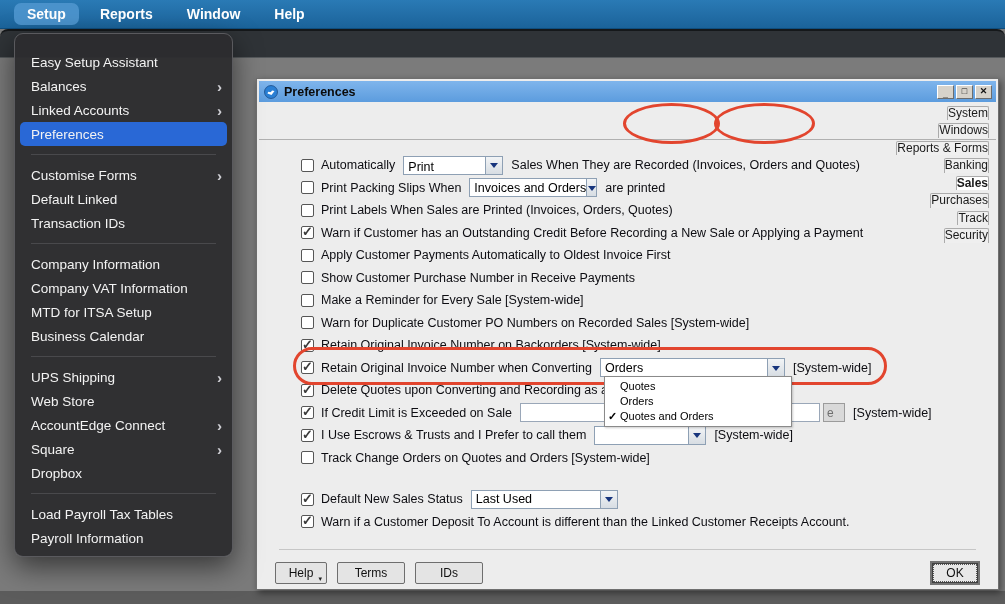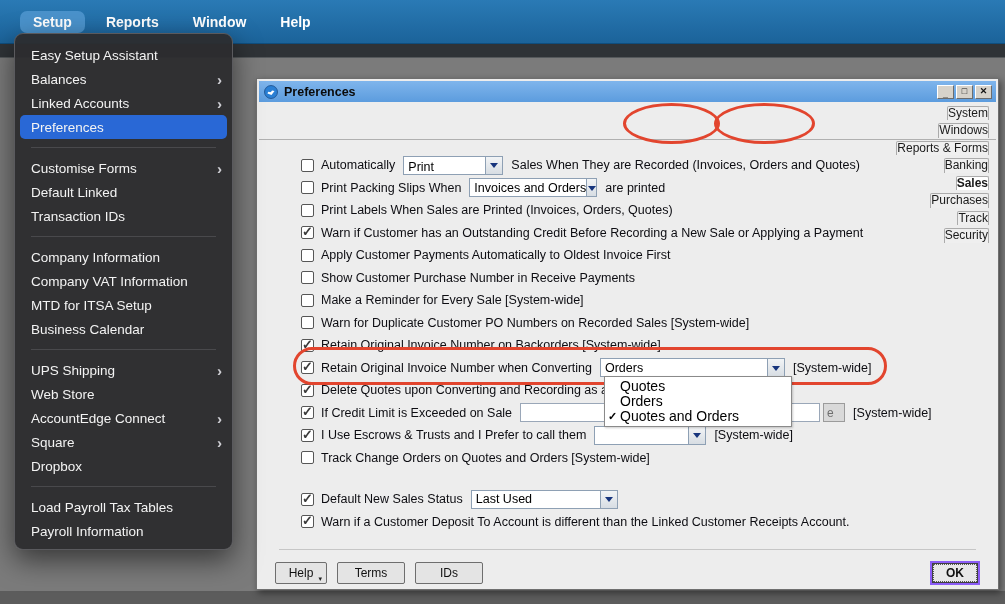--- a/index.html
+++ b/index.html
@@ -2,36 +2,36 @@
 <html><head>
 <meta charset="utf-8">
 <style>
   * { margin:0; padding:0; box-sizing:border-box; }
   html,body { width:1005px; height:604px; }
   body { font-family:"Liberation Sans", sans-serif; }
 
   .desktop { position:relative; width:1005px; height:604px; background:#7b7b7b; overflow:hidden; }
 
   
-  .menubar { position:absolute; left:0; top:0; width:100%; height:44px;
+  .menubar { position:absolute; left:0; top:0; width:100%; height:29px;
     background:linear-gradient(#2a7ab5,#1b639a); border-bottom:1px solid #0f4e7e;
-    display:flex; align-items:center; padding-left:20px; gap:8px; z-index:20; }
+    display:flex; align-items:center; padding-left:14px; gap:8px; z-index:20; }
   .menubar-item { color:#fff; font-size:14px; font-weight:600; padding:3px 13px; border-radius:7px; }
   .menubar-item.active { background:#4a92cb; }
 
   
   .dark-strip { position:absolute; left:0; top:29px; width:100%; height:29px;
     background:#2f3337; border-top:2px solid #15181a; border-bottom:1px solid #55595c;
     border-radius:8px 8px 0 0; z-index:1; }
   .bottom-strip { position:absolute; left:0; bottom:0; width:100%; height:13px; background:#5c5c5c; z-index:0; }
 
   
   .menu-panel { position:absolute; left:14px; top:33px; width:219px;
     background:#2c2c2ef2; border:1px solid #5a5a5e; border-radius:9px;
-    box-shadow:0 10px 28px rgba(0,0,0,.55); padding:9px 0 6px; z-index:30; }
+    box-shadow:0 10px 28px rgba(0,0,0,.55); padding:16px 0 6px; z-index:30; }
   .menu-item { height:24px; display:flex; align-items:center; color:#f3f3f3;
     font-size:13.5px; padding:0 10px 0 16px; position:relative; }
   .menu-item .mi-label { flex:1; white-space:nowrap; }
   .menu-item.highlight { background:#2968d6; border-radius:5px; margin:0 5px; padding:0 5px 0 11px; }
   .menu-chevron { color:#cfcfd4; font-size:15px; font-weight:bold; line-height:1; }
   .menu-sep { height:1px; background:#49494c; margin:8px 16px; }
 
   
   .prefs-window { position:absolute; left:256px; top:78px; width:743px; height:512px;
     background:#ededed; border:1px solid #6f6f6f; box-shadow:2px 3px 7px rgba(0,0,0,.45);
@@ -68,42 +68,42 @@
     border-left:1px solid #8ea0b4; display:flex; align-items:center; justify-content:center; }
   .combo-arrow::after { content:""; border:4px solid transparent; border-top:5px solid #17357d; margin-top:5px; }
   .textfield { height:19px; width:300px; background:#fff; border:1px solid #9aa7b8; margin-left:8px; flex:none; }
   .graybox { height:19px; width:22px; background:#d9d9d9; border:1px solid #9b9b9b; color:#6e6e6e;
     font-size:12px; display:flex; align-items:center; padding-left:3px; margin-left:3px; flex:none; }
   .postlabel { margin-left:0; }
 
   
   .popup { position:absolute; left:347px; top:297px; width:188px; background:#fff;
     border:1px solid #8a8a8a; box-shadow:1px 1px 2px rgba(0,0,0,.2); padding:2px 0; z-index:6; }
-  .popup-item { height:15px; line-height:15px; font-size:14px; color:#000; padding-left:15px; position:relative; }
+  .popup-item { height:15px; line-height:15px; font-size:11px; color:#000; padding-left:15px; position:relative; }
   .popup-item.checked::before { content:"\2713"; position:absolute; left:3px; top:0;
     font-size:11px; font-weight:bold; color:#000; }
 
   
   .annot { position:absolute; border:3px solid #e2452e; pointer-events:none; background:transparent; }
   .annot-ellipse { border-radius:50%; z-index:4; }
   #annot-sales { left:366px; top:24px; width:97px; height:41px; }
   #annot-purchases { left:457px; top:24px; width:101px; height:41px; }
   #annot-row { left:36px; top:268px; width:594px; height:38px; border-radius:20px; z-index:5; }
 
   
   .footer-sep { position:absolute; left:22px; right:22px; top:470px; height:1px; background:#c6c6c6; }
   .footer { position:absolute; left:2px; right:2px; top:481px; height:25px;
     display:flex; align-items:center; padding:0 16px; }
   .btn { height:22px; background:#e4e4e4; border:1px solid #6e6e6e; border-radius:2px;
     font-size:12px; color:#111; display:flex; align-items:center; justify-content:center;
     margin-right:10px; padding:0 12px; position:relative; }
   .btn-help { width:52px; }
   .btn-help .help-arrow { position:absolute; right:4px; bottom:0px; font-size:7px; color:#222; }
   .btn-terms, .btn-ids { width:68px; }
-  .ok-wrap { margin-left:auto; border:2px solid #8b5cf6; background:#404040; padding:1px;font-weight:bold; }
+  .ok-wrap { margin-left:auto; border:2px solid #737373; background:#404040; padding:1px; }
   .btn-ok { width:44px; height:18px; border:1px dotted #555; font-size:12px; color:#111;
     display:flex; align-items:center; justify-content:center; background:#e8e8e8; }
 </style>
 </head>
 <body>
 
 <div class="desktop">
 
   <div class="dark-strip"></div>
   <div class="bottom-strip"></div>

